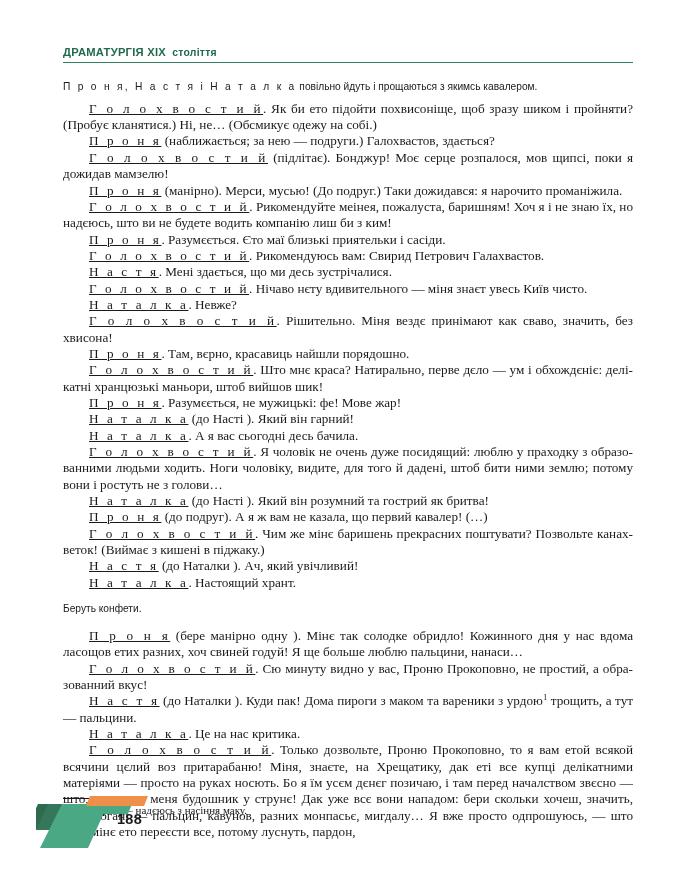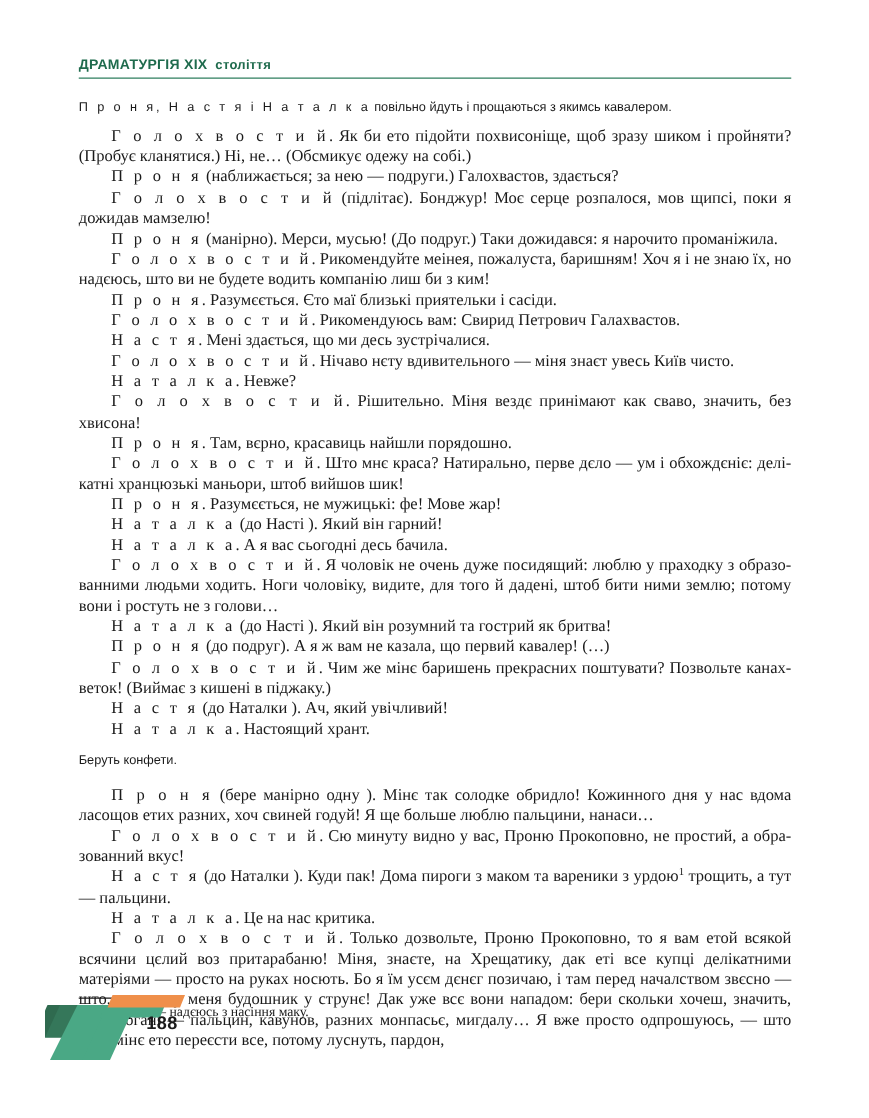--- a/index.html
+++ b/index.html
@@ -82,20 +82,21 @@
     margin: 0;
     text-indent: 26px;
     font-size: 13.2px;
     line-height: 16.35px;
     text-align: justify;
     text-justify: inter-word;
     hyphens: manual;
   }
   .who {
     letter-spacing: 2.6px;
+    text-decoration: underline;
   }
   .dir {
   }
   .fn-ref {
     font-size: 8.6px;
     vertical-align: super;
     line-height: 0;
   }
 
   

